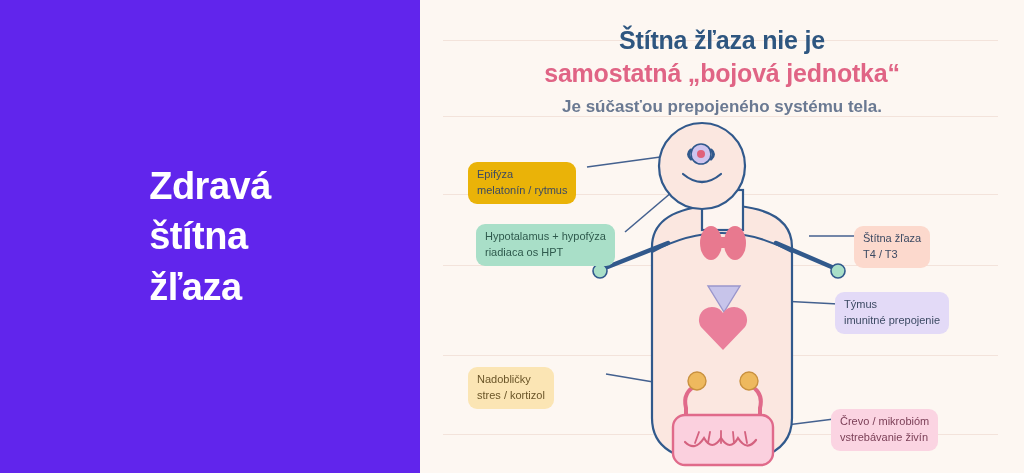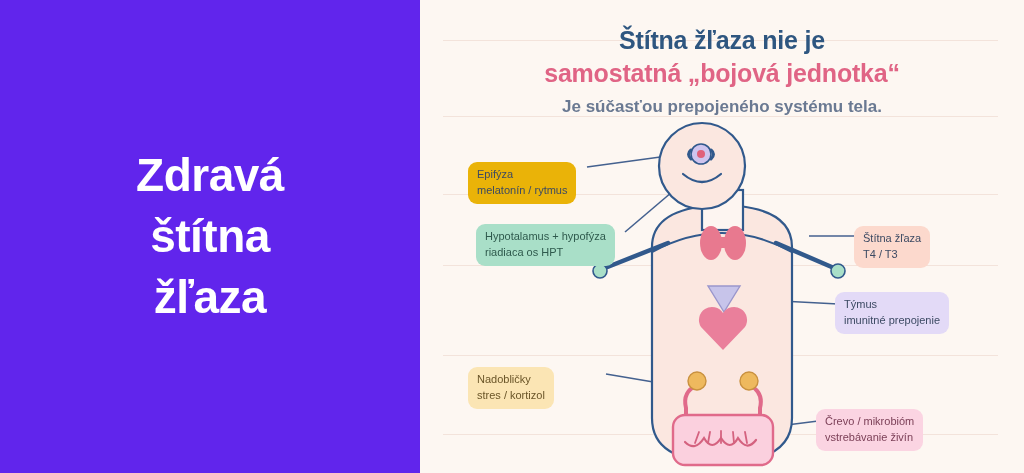--- a/index.html
+++ b/index.html
@@ -12,24 +12,23 @@
   #page { position:relative; width:1024px; height:473px; }
 
   
   #left-panel {
     position:absolute; left:0; top:0; width:420px; height:473px;
     background:#6125ec;
     display:flex; align-items:center; justify-content:center;
   }
   #left-title {
     color:#ffffff;
-    font-size:46px;
+    font-size:38px;
     font-weight:bold;
     line-height:1.33;
-    text-align:center;
     letter-spacing:-0.5px;
   }
   #left-title span { display:block; }
 
   
   #right-panel {
     position:absolute; left:420px; top:0; width:716px; height:473px;
     background:#fdf7f2;
   }
 
@@ -62,21 +61,21 @@
     color:#3c4a63;
     white-space:nowrap;
   }
   .callout .l2 { display:block; }
 
   #callout-epifyza   { left:48px; top:162px; background:#eab308; }
   #callout-hypo      { left:56px; top:224px; background:#a9dfc8; color:#2f5a4d; }
   #callout-stitna    { left:434px; top:226px; background:#fcd9cd; }
   #callout-tymus     { left:415px; top:292px; background:#e3daf7; }
   #callout-nadoblicky{ left:48px; top:367px; background:#fbe5b4; color:#6a5528; }
-  #callout-crevo     { left:396px; top:409px; background:#fbd4e2; color:#7c4058; }
+  #callout-crevo     { left:411px; top:409px; background:#fbd4e2; color:#7c4058; }
 
   svg { position:absolute; left:0; top:0; }
 </style>
 </head>
 <body>
 
 <div id="page">
 
   <div id="left-panel">
     <div id="left-title">

